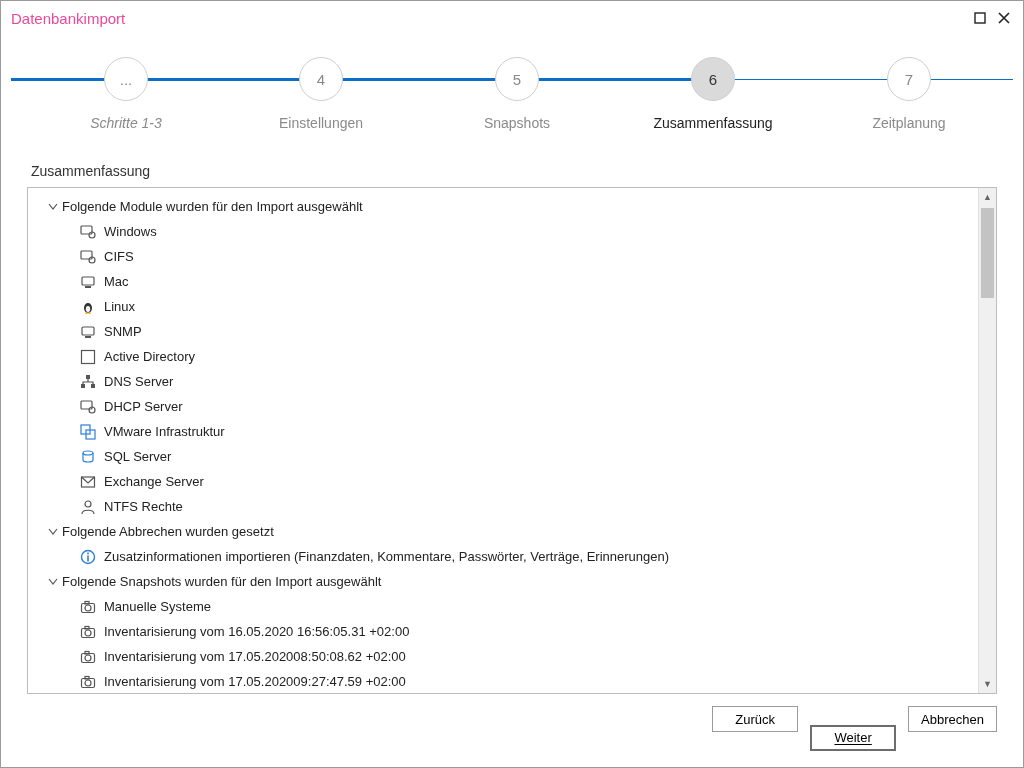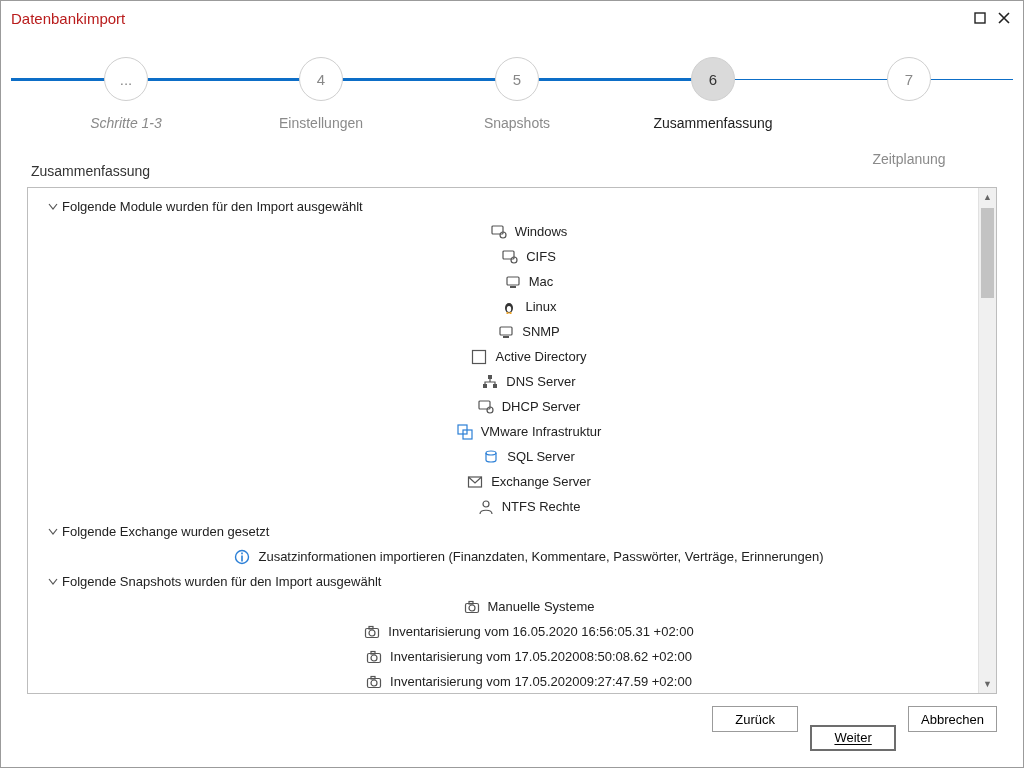--- a/index.html
+++ b/index.html
@@ -18,21 +18,21 @@
     display: flex;
     flex-direction: column;
     position: relative;
     background: #fff;
   }
   .titlebar {
     height: 34px;
     display: flex;
     align-items: center;
     padding: 0 10px 0 10px;
-    color: #b91c1c;
+    color: #ec4899;
     font-size: 15px;
     justify-content: space-between;
   }
   .titlebar .spacer { flex: 1; }
   .titlebar .winbtn {
     width: 18px; height: 18px;
     display: inline-flex;
     align-items: center;
     justify-content: center;
     margin-left: 6px;
@@ -126,21 +126,21 @@
     border-radius: 0;
   }
   .tree-row {
     display: flex; align-items: center;
     height: 25px;
     padding-left: 12px;
     gap: 4px;
     white-space: nowrap;
   }
   .tree-row.group { padding-left: 20px; }
-  .tree-row.item  { padding-left: 52px; justify-content: center; }
+  .tree-row.item  { padding-left: 52px; }
   .chevron {
     width: 10px; height: 10px;
     display: inline-block;
     color: #666;
   }
   .chevron svg { width: 10px; height: 10px; display:block; }
   .item-icon {
     width: 16px; height: 16px;
     display: inline-flex; align-items:center; justify-content:center;
     margin-right: 4px;
@@ -210,21 +210,21 @@
         </div>
       <div class="step-node" style="left:898px;">
           <span>7</span>
         </div>
     </div>
     <div class="step-labels">
       <div class="step-label" style="left:115px;font-style:italic;">Schritte 1-3</div>
       <div class="step-label" style="left:310px;">Einstellungen</div>
       <div class="step-label" style="left:506px;">Snapshots</div>
       <div class="step-label active" style="left:702px;">Zusammenfassung</div>
-      <div class="step-label" style="left:898px;margin-top:36px;">Zeitplanung</div>
+      <div class="step-label" style="left:898px;">Zeitplanung</div>
     </div>
   </div>
 
   <div class="section-heading">Zusammenfassung</div>
 
   <div class="tree-container">
     <div class="tree-scroll" id="tree-scroll">
         <div class="tree-row group">
           <span class="chevron">
             <svg viewBox="0 0 10 10">
@@ -328,21 +328,21 @@
             </svg>
           </span>
           <span>NTFS Rechte</span>
         </div>
         <div class="tree-row group">
           <span class="chevron">
             <svg viewBox="0 0 10 10">
               <use href="#i-chevron-down"></use>
             </svg>
           </span>
-          <span>Folgende Exchange wurden gesetzt</span>
+          <span>Folgende Abbrechen wurden gesetzt</span>
         </div>
         <div class="tree-row item">
           <span class="item-icon">
             <svg viewBox="0 0 16 16">
               <use href="#i-info"></use>
             </svg>
           </span>
           <span>Zusatzinformationen importieren (Finanzdaten, Kommentare, Passwörter, Verträge, Erinnerungen)</span>
         </div>
         <div class="tree-row group">

